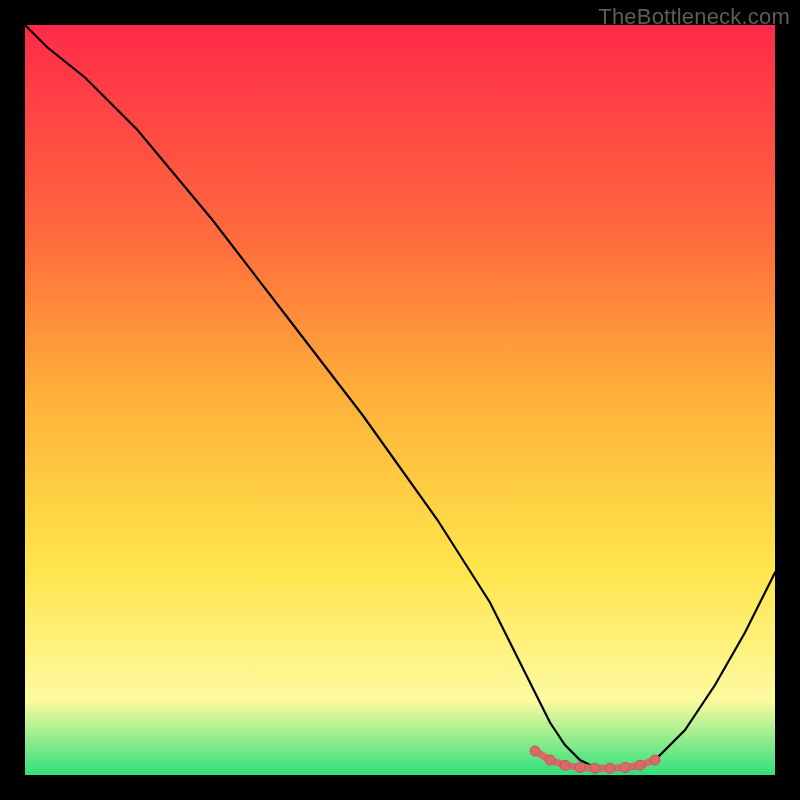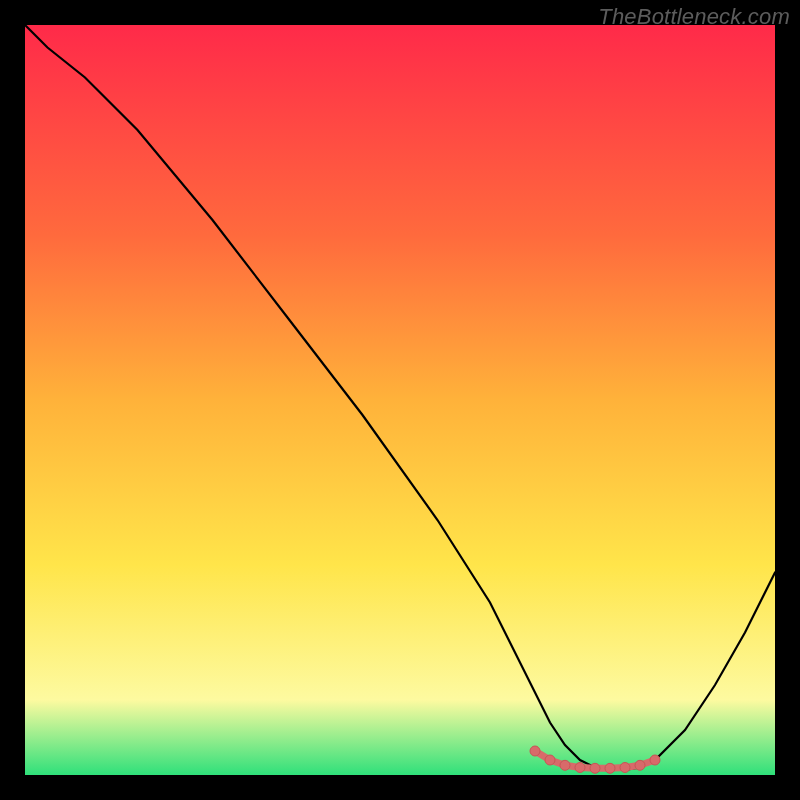--- a/index.html
+++ b/index.html
@@ -11,21 +11,20 @@
     overflow: hidden;
     font-family: Arial, Helvetica, sans-serif;
   }
   .frame {
     position: absolute;
     top: 0;
     left: 0;
     width: 800px;
     height: 635px;
     background: #000;
-    font-style: italic;
   }
   .watermark {
     position: absolute;
     top: 4px;
     right: 10px;
     color: #5c5c5c;
     font-size: 22px;
     font-weight: 500;
     letter-spacing: 0.2px;
     z-index: 5;

